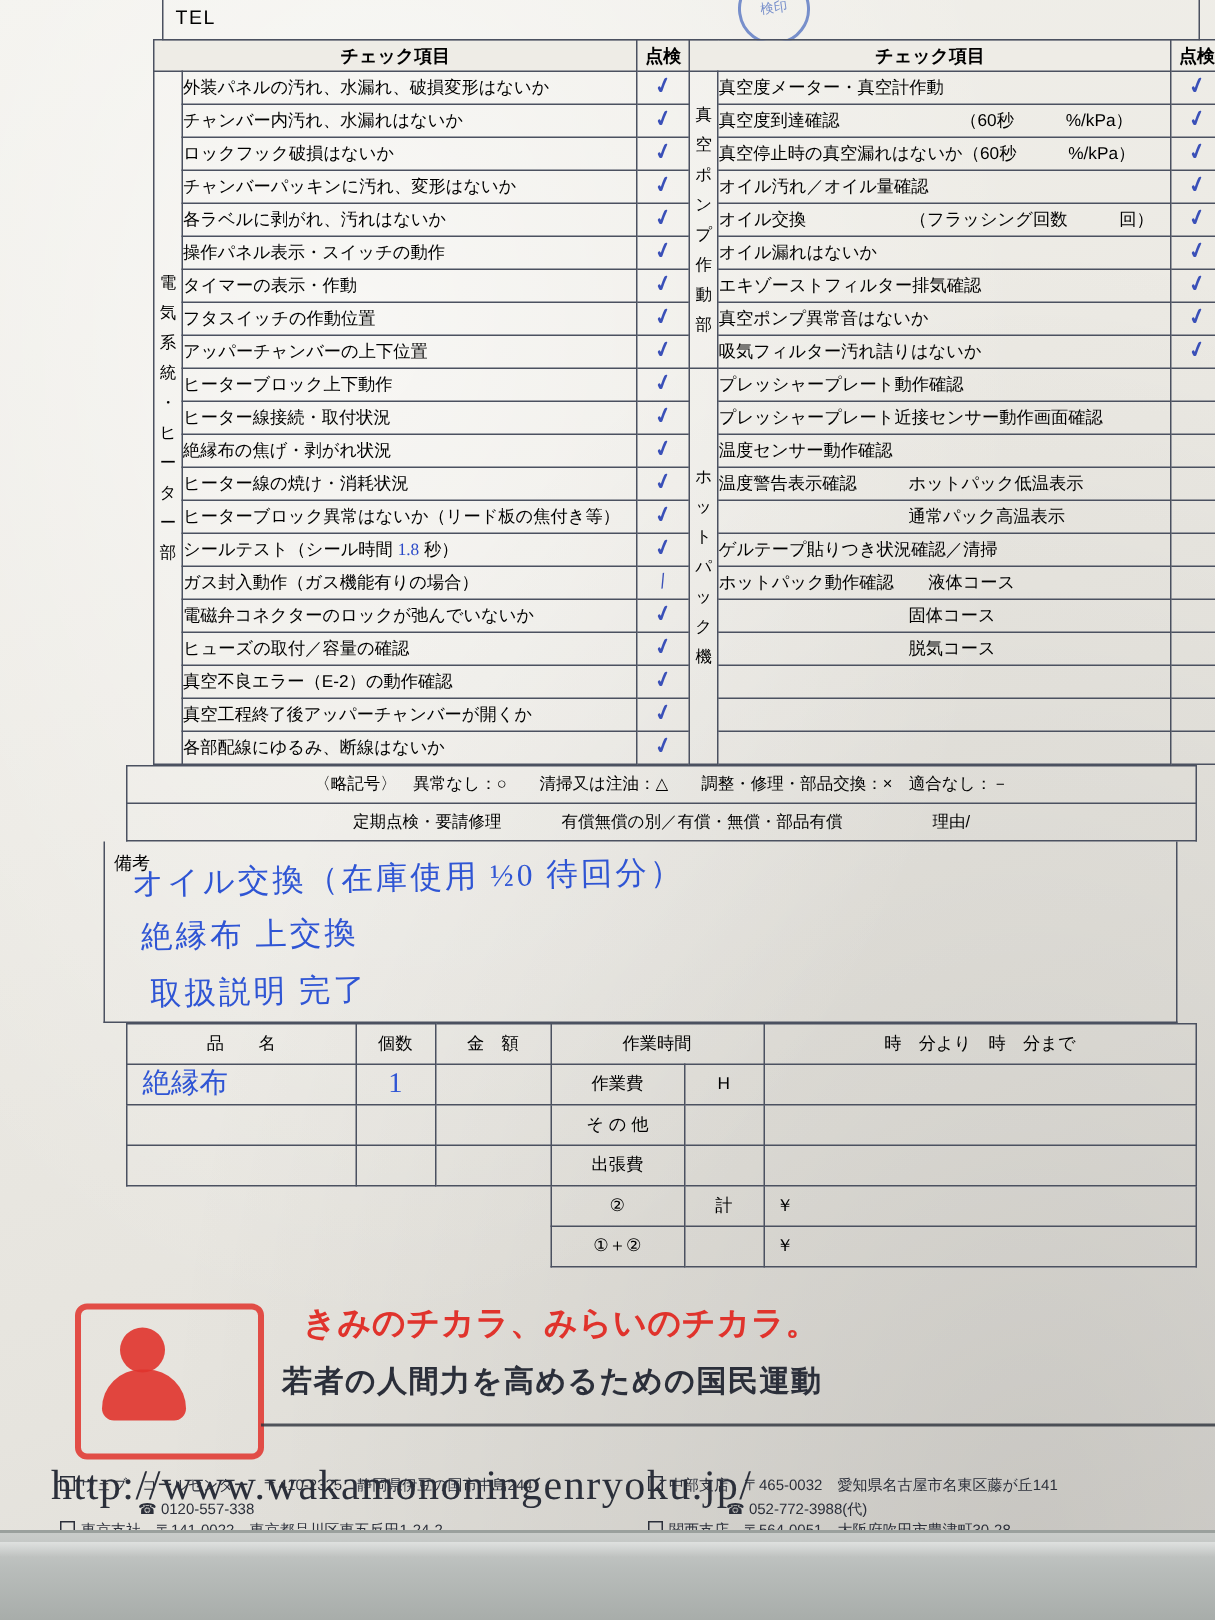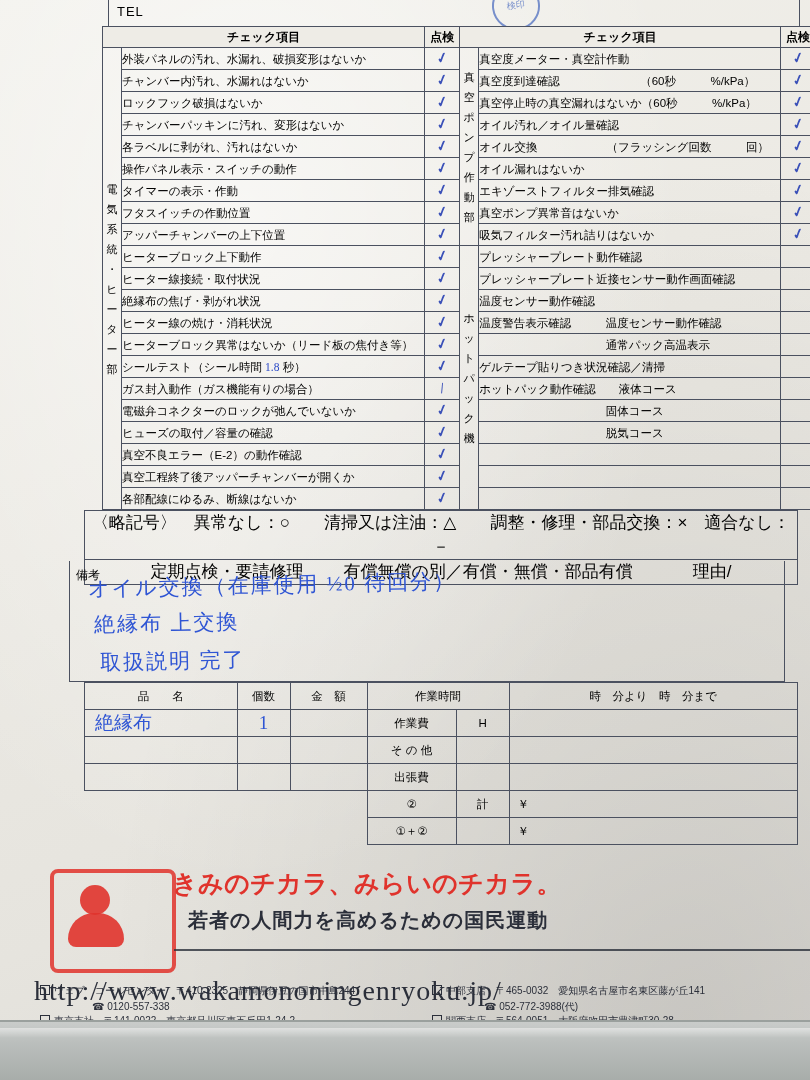--- a/index.html
+++ b/index.html
@@ -49,21 +49,21 @@
   table.check{width:714px;font-size:11.5px;}
   table.check td{height:20px;line-height:20px;}
   .hdr{background:#eeece6;text-align:center;font-size:12px;font-weight:bold;}
   .vcat{width:18px;text-align:center;font-size:11px;line-height:1.05;padding:2px 0;}
   .itm{padding-left:5px;white-space:nowrap;overflow:hidden;}
   .chk{width:34px;text-align:center;}
   .v{display:inline-block;color:#3a50b8;font-size:15px;font-weight:bold;transform:rotate(-12deg) scaleX(.9);font-family:"Liberation Serif",serif;}
   .hand{color:#2a49c8;font-family:"Liberation Serif",serif;}
   
   #legend{position:absolute;left:84px;top:0px;width:714px;}
-  .legendrow td{height:24px;line-height:24px;font-size:17px;text-align:center;}
+  .legendrow td{height:24px;line-height:24px;font-size:11px;text-align:center;}
   .leftpad{padding-left:8px;text-align:center;}
   
   #remarks{position:absolute;left:69px;width:714px;border:1px solid #4b5160;border-top:none;}
   #remarks .lbl{position:absolute;left:6px;top:6px;font-size:12px;}
   .hw{
     position:absolute;color:#2f55d4;font-family:"Liberation Serif",serif;
     font-size:21px;letter-spacing:2px;transform:rotate(-1.2deg);white-space:nowrap;
   }
   
   #bottom{position:absolute;left:84px;width:714px;}
@@ -77,21 +77,21 @@
   }
   .redfig{
     position:absolute;left:56px;top:22px;width:30px;height:30px;border-radius:50%;
     background:#e0332c;opacity:.9;
   }
   .redfig2{
     position:absolute;left:44px;top:50px;width:56px;height:34px;background:#e0332c;
     border-radius:26px 26px 8px 8px;opacity:.9;
   }
   .slogan{
-    position:absolute;left:148px;top:4px;color:#e0332c;font-size:25px;font-weight:bold;
+    position:absolute;left:178px;top:4px;color:#e0332c;font-size:22px;font-weight:bold;
     font-family:"DejaVu Sans",sans-serif;letter-spacing:.5px;
   }
   .slogan2{
     position:absolute;left:164px;top:44px;color:#2b2f3a;font-size:20px;font-weight:bold;
     letter-spacing:1px;white-space:nowrap;
   }
   .rule{position:absolute;left:150px;top:86px;width:660px;height:2px;background:#2b2f3a;opacity:.8;}
   
   #addr{position:absolute;left:40px;top:896px;width:760px;font-size:10px;color:#2b2f3a;line-height:1.55;}
   #addr .col{position:absolute;}
@@ -194,21 +194,21 @@
           </tr>
           <tr>
             <td class="itm">絶縁布の焦げ・剥がれ状況</td>
             <td class="chk"><span class="v">✓</span></td>
             <td class="itm">温度センサー動作確認</td>
             <td class="chk"><span class="v"></span></td>
           </tr>
           <tr>
             <td class="itm">ヒーター線の焼け・消耗状況</td>
             <td class="chk"><span class="v">✓</span></td>
-            <td class="itm">温度警告表示確認　　　温度センサー動作確認</td>
+            <td class="itm">温度警告表示確認　　　ホットパック低温表示</td>
             <td class="chk"><span class="v"></span></td>
           </tr>
           <tr>
             <td class="itm">ヒーターブロック異常はないか（リード板の焦付き等）</td>
             <td class="chk"><span class="v">✓</span></td>
             <td class="itm">　　　　　　　　　　　通常パック高温表示</td>
             <td class="chk"><span class="v"></span></td>
           </tr>
           <tr>
             <td class="itm">シールテスト（シール時間 <span class="hand">1.8</span> 秒）</td>

